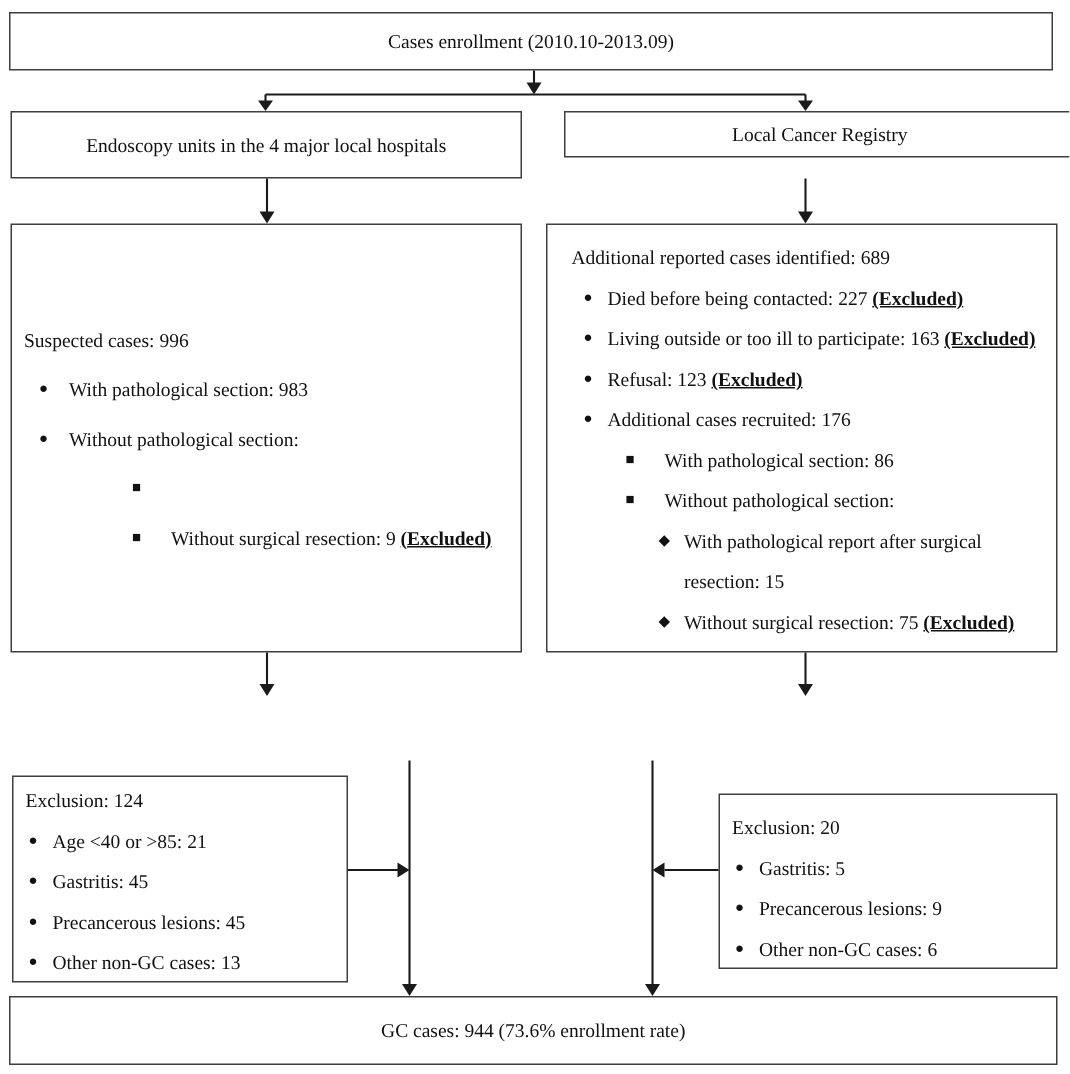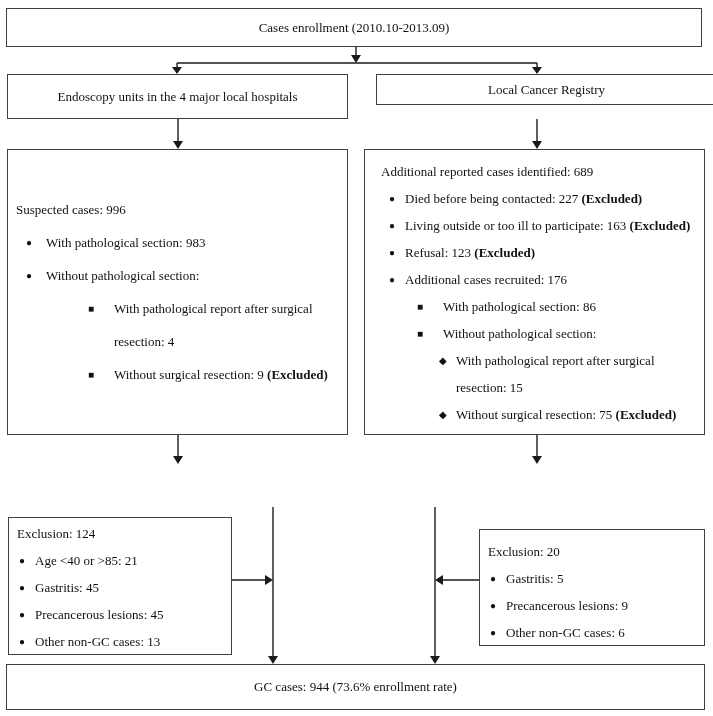--- a/index.html
+++ b/index.html
@@ -9,21 +9,21 @@
     font-size:13px;overflow:hidden;
   }
   .box{position:absolute;border:1px solid #3f3f3f;background:#ffffff;box-sizing:border-box;}
   .center-label{display:flex;align-items:center;justify-content:center;text-align:center;padding:0 10px;}
 
   
   .list{box-sizing:border-box;}
   .row{display:flex;align-items:flex-start;}
   .bullet{flex:0 0 auto;font-size:10px;}
   .txt{flex:1 1 auto;}
-  b{font-weight:bold;}
+  b{font-weight:bold;text-decoration:underline;}
 
   
   .detail-left{display:flex;flex-direction:column;justify-content:center;padding:0 6px 0 8px;line-height:33px;}
   .detail-left .title{padding-left:0;}
   .detail-left .ind1{margin-left:10px;}
   .detail-left .ind1 .bullet{width:20px;}
   .detail-left .ind2{margin-left:72px;}
   .detail-left .ind2 .bullet{width:26px;}
 
   
@@ -66,21 +66,20 @@
     <div class="row ind1">
       <span class="bullet">●</span>
       <span class="txt"><span>With pathological section: 983</span><b></b></span>
     </div>
     <div class="row ind1">
       <span class="bullet">●</span>
       <span class="txt"><span>Without pathological section:</span><b></b></span>
     </div>
     <div class="row ind2">
       <span class="bullet">■</span>
-      <span class="txt"><span>With pathological report after surgical resection: 4</span><b></b></span>
     </div>
     <div class="row ind2">
       <span class="bullet">■</span>
       <span class="txt"><span>Without surgical resection: 9 </span><b>(Excluded)</b></span>
     </div>
   </div>
 
   <div class="box list detail-right" style="left:364px;top:149px;width:341px;height:286px;">
     <div class="row title">
       <span class="txt">Additional reported cases identified: 689</span>

